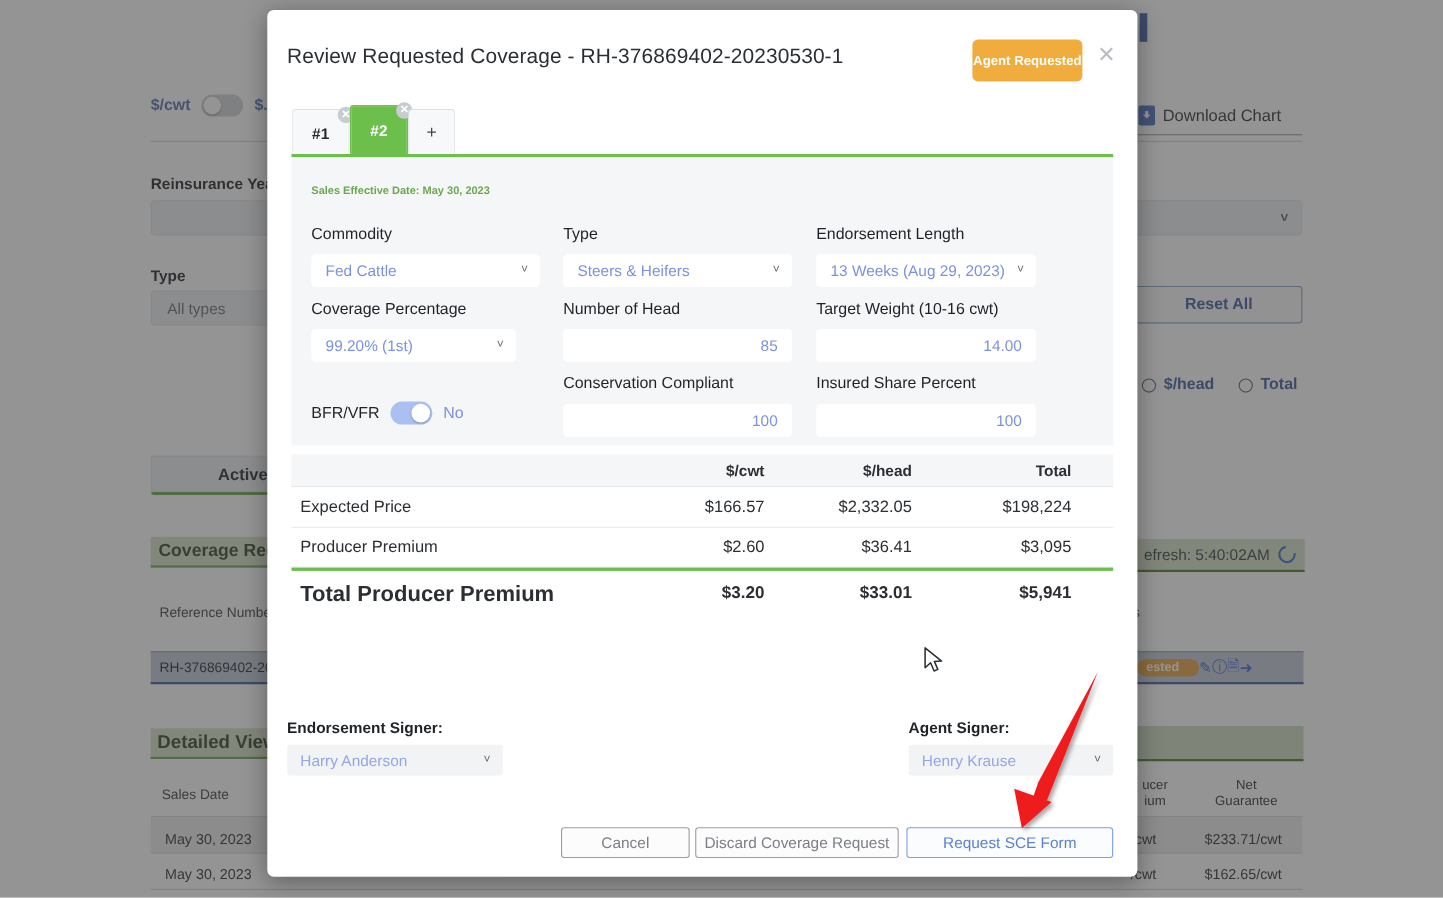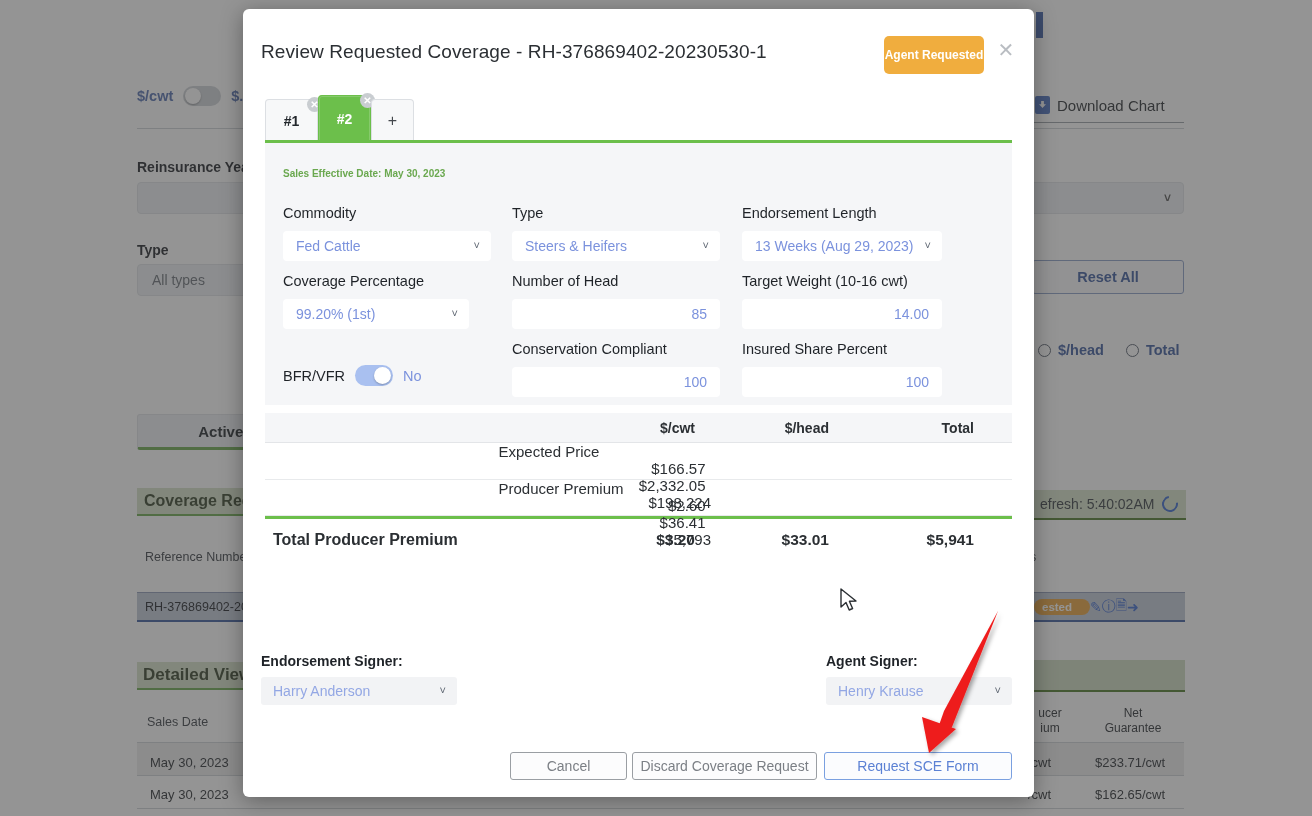--- a/index.html
+++ b/index.html
@@ -224,31 +224,31 @@
   .toggle-blue .knob2 {
     position: absolute; top: 2px; right: 2px; width: 17px; height: 17px;
     border-radius: 50%; background: #ffffff; box-shadow: 0 1px 2px rgba(0,0,0,.25);
   }
 
   
   .rtable { position: absolute; left: 22px; top: 404px; width: 747px; }
   .rt-head { display: flex; height: 30px; align-items: center;
     background: #f5f6f8; border-bottom: 1px solid #e3e5e8; }
   .rt-row { display: flex; height: 36.5px; align-items: center;
-    border-bottom: 1px solid #e8eaec; flex-direction: column; }
+    border-bottom: 1px solid #e8eaec; }
   .rt-row.alt { background: #f5f6f8; }
   .rt-row.white { background: #ffffff; }
   .c-name { width: 296px; padding-left: 8px; font-size: 15px; color: #2b2f33; }
   .c-num  { width: 134px; text-align: right; font-size: 15px; color: #2b2f33; }
   .c-num.wide { width: 145px; }
   .rt-head .c-name { font-size: 14px; font-weight: 700; }
   .rt-head .c-num  { font-size: 14px; font-weight: 700; }
   .rt-total-rule { height: 3px; background: #6cbf4b; }
   .rt-total { display: flex; height: 42px; align-items: center; }
-  .rt-total .c-name { font-size: 16px; font-weight: 700; }
+  .rt-total .c-name { font-size: 20px; font-weight: 700; }
   .rt-total .c-num  { font-size: 15.5px; font-weight: 700; }
 
   
   .sign-label {
     position: absolute; font-size: 14px; font-weight: 700; color: #1f2328;
   }
   .sign-select {
     position: absolute; height: 28px; background: #f2f3f5; border-radius: 3px;
     display:flex; align-items:center; padding-left: 12px;
     font-size: 14px; color: #93a7e4;
@@ -462,21 +462,21 @@
     <div class="rt-row white">
       <div class="c-name">Expected Price</div>
       <div class="c-num">$166.57</div>
       <div class="c-num">$2,332.05</div>
       <div class="c-num wide">$198,224</div>
     </div>
     <div class="rt-row white">
       <div class="c-name">Producer Premium</div>
       <div class="c-num">$2.60</div>
       <div class="c-num">$36.41</div>
-      <div class="c-num wide">$5,793</div>
+      <div class="c-num wide">$3,095</div>
     </div>
 
     <div class="rt-total-rule"></div>
     <div class="rt-total">
       <div class="c-name">Total Producer Premium</div>
       <div class="c-num">$3.20</div>
       <div class="c-num">$33.01</div>
       <div class="c-num wide">$5,941</div>
     </div>
   </div>

